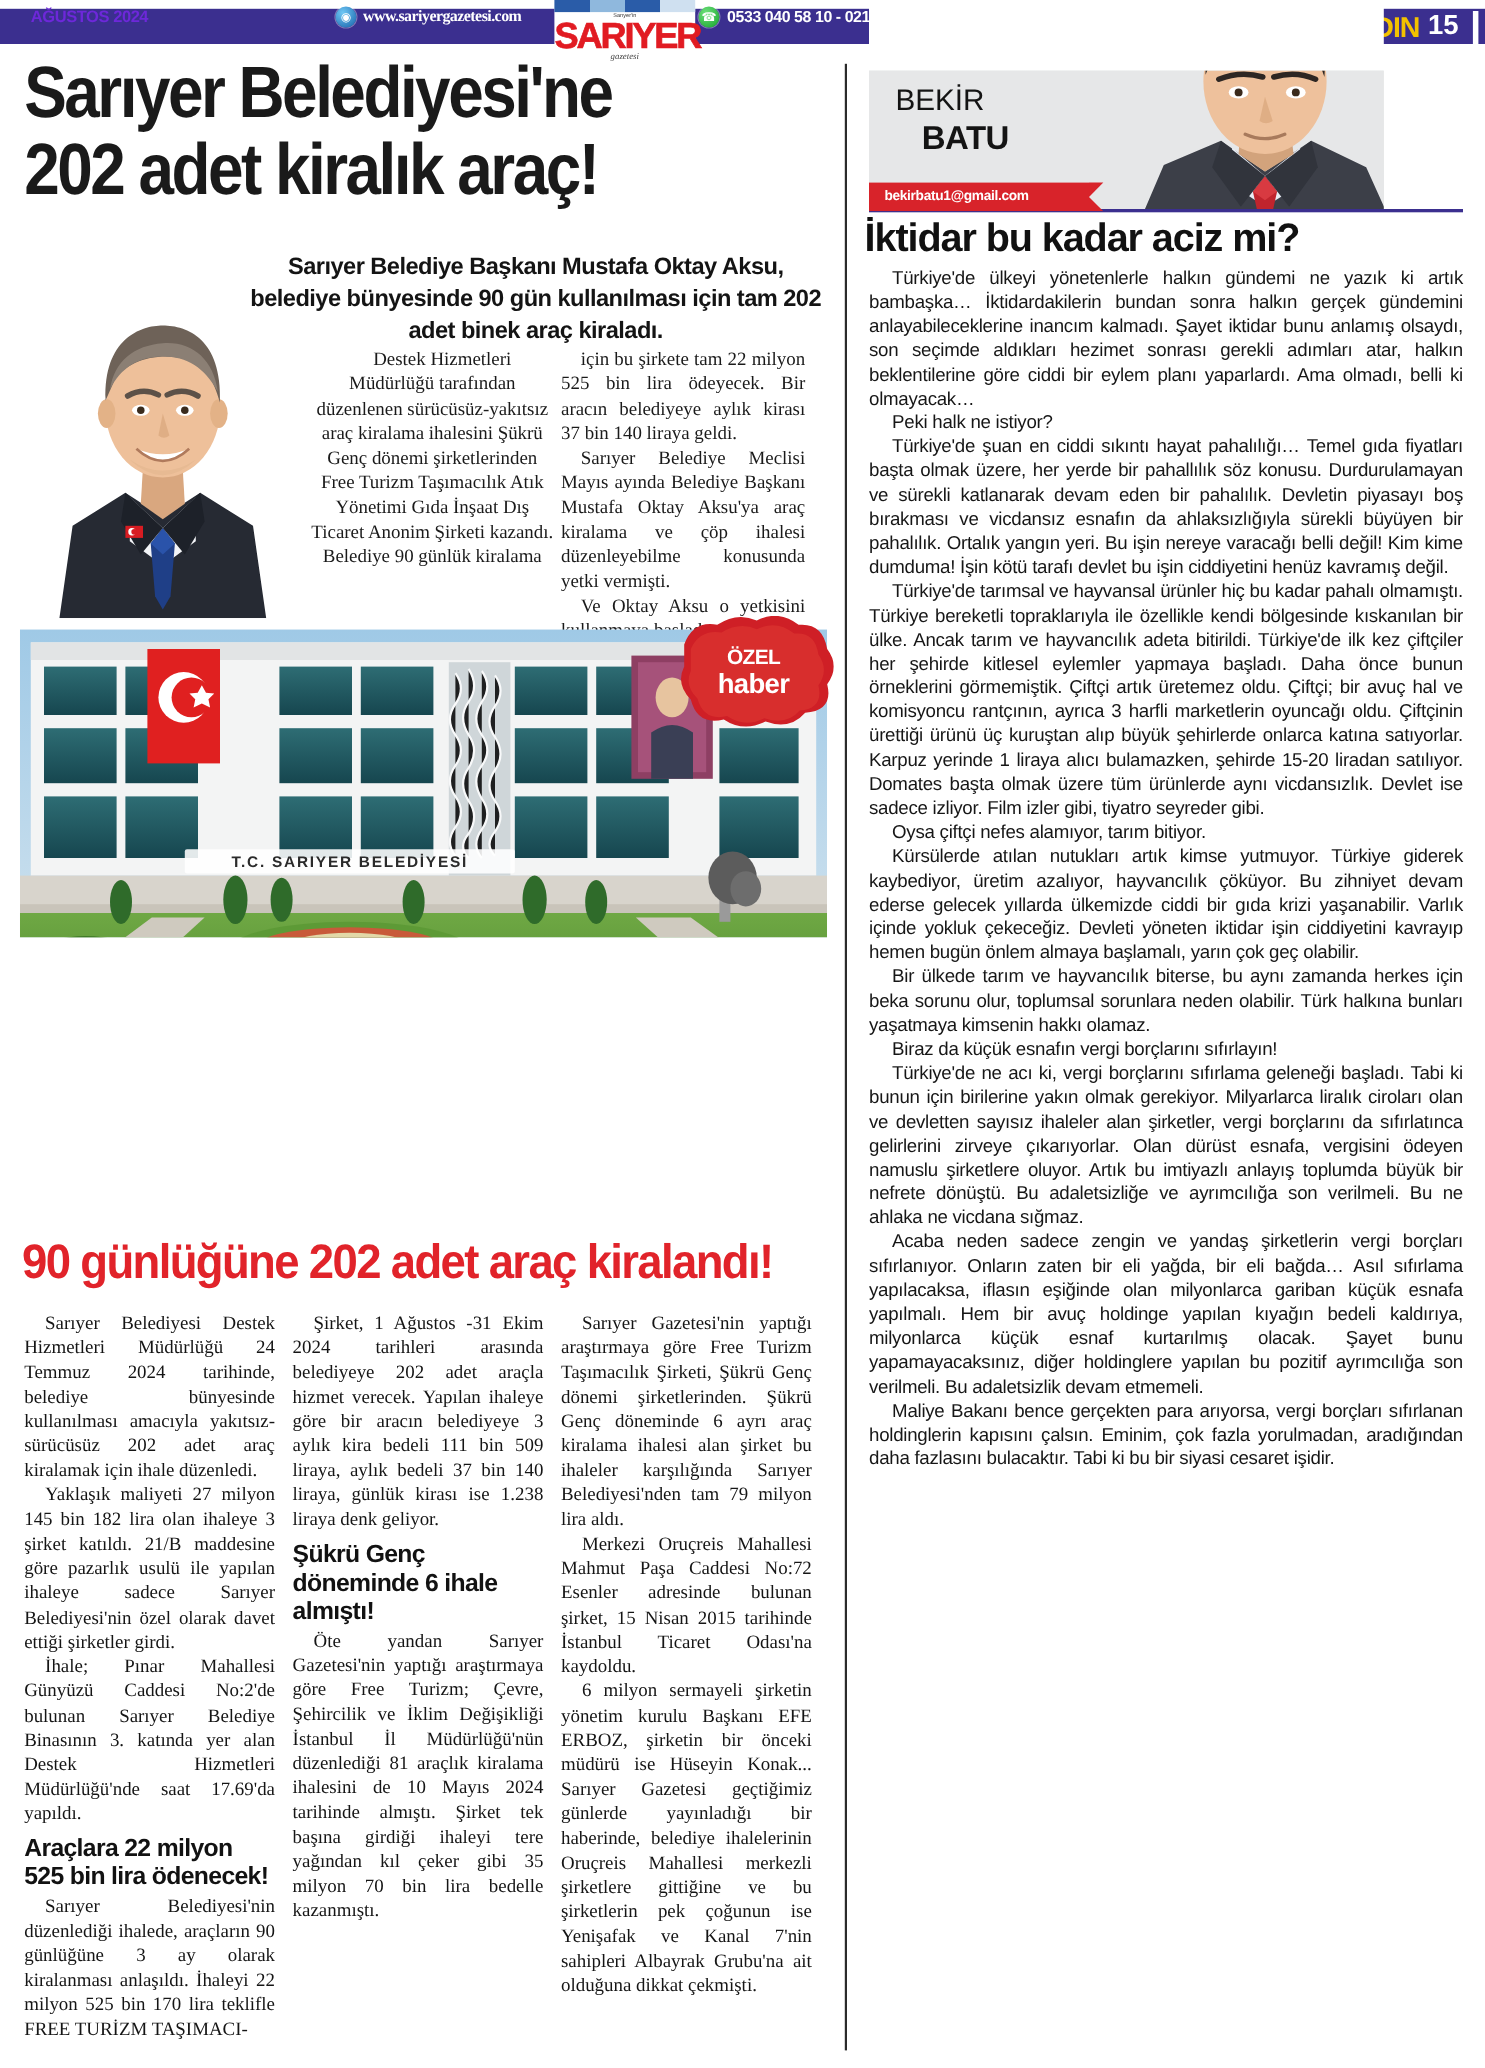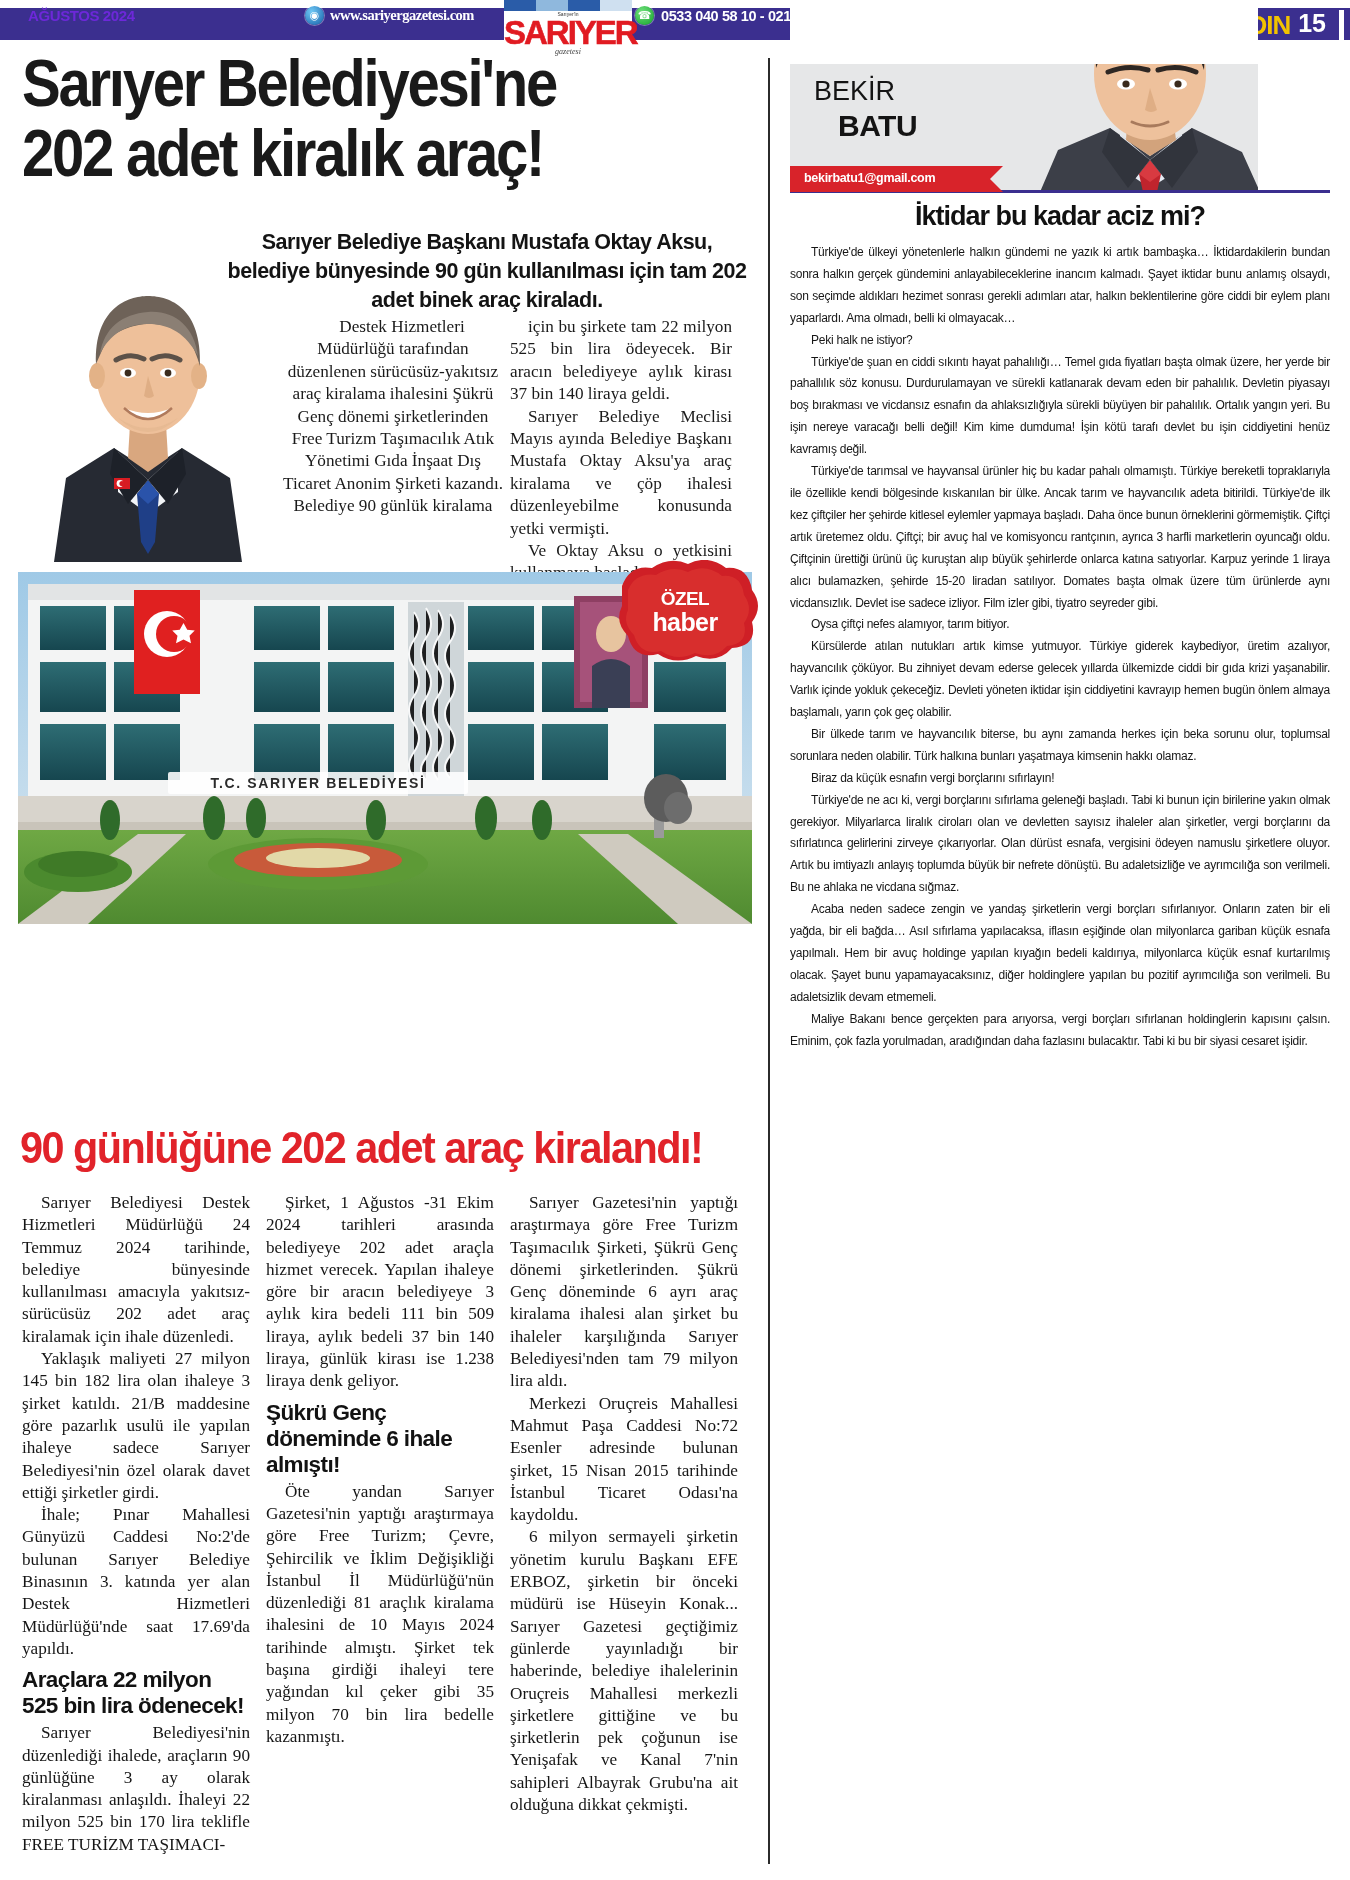--- a/index.html
+++ b/index.html
@@ -121,21 +121,21 @@
     font-size: 17.2px; line-height: 22.4px; color: #1a1a1a;
     text-align: justify; font-family: "Liberation Serif", serif;
   }
   .intro-col p { text-indent: 18px; margin: 0; }
   .intro-col p + p { margin-top: 0px; }
   .intro-col.c1 { left: 282px; text-align: center; }
   .intro-col.c2 { left: 510px; }
 
   
   .building {
-    position: absolute; left: 18px; top: 572px; width: 734px; height: 352px;
+    position: absolute; left: 18px; top: 572px; width: 734px; height: 280px;
     overflow: hidden; border: 0;
   }
 
   
   .seal {
     position: absolute; left: 612px; top: 560px; width: 146px; height: 104px;
     z-index: 6;
   }
   .seal .txt {
     position: absolute; inset: 0; display: flex; flex-direction: column;
@@ -211,26 +211,26 @@
   }
   .col-underline {
     position: absolute; left: 790px; top: 190px; width: 540px; height: 3px;
     background: #3b2f8f;
   }
 
   
   .op-title {
     position: absolute; left: 786px; top: 198px; width: 548px;
     font-family: "Liberation Sans", sans-serif; font-weight: bold;
-    font-size: 27px; line-height: 36px; color: #111; text-align: center;
+    font-size: 36px; line-height: 36px; color: #111; text-align: left;
     letter-spacing: -1px;
   }
   .op-body {
     position: absolute; left: 790px; top: 242px; width: 540px;
-    font-family: "Liberation Sans", sans-serif; font-size: 12px;
+    font-family: "Liberation Sans", sans-serif; font-size: 17px;
     line-height: 21.9px; color: #161616; text-align: justify;
     letter-spacing: -0.25px;
   }
   .op-body p { text-indent: 21px; margin: 0; }
 </style>
 </head>
 <body>
 
 <div class="page">
 

